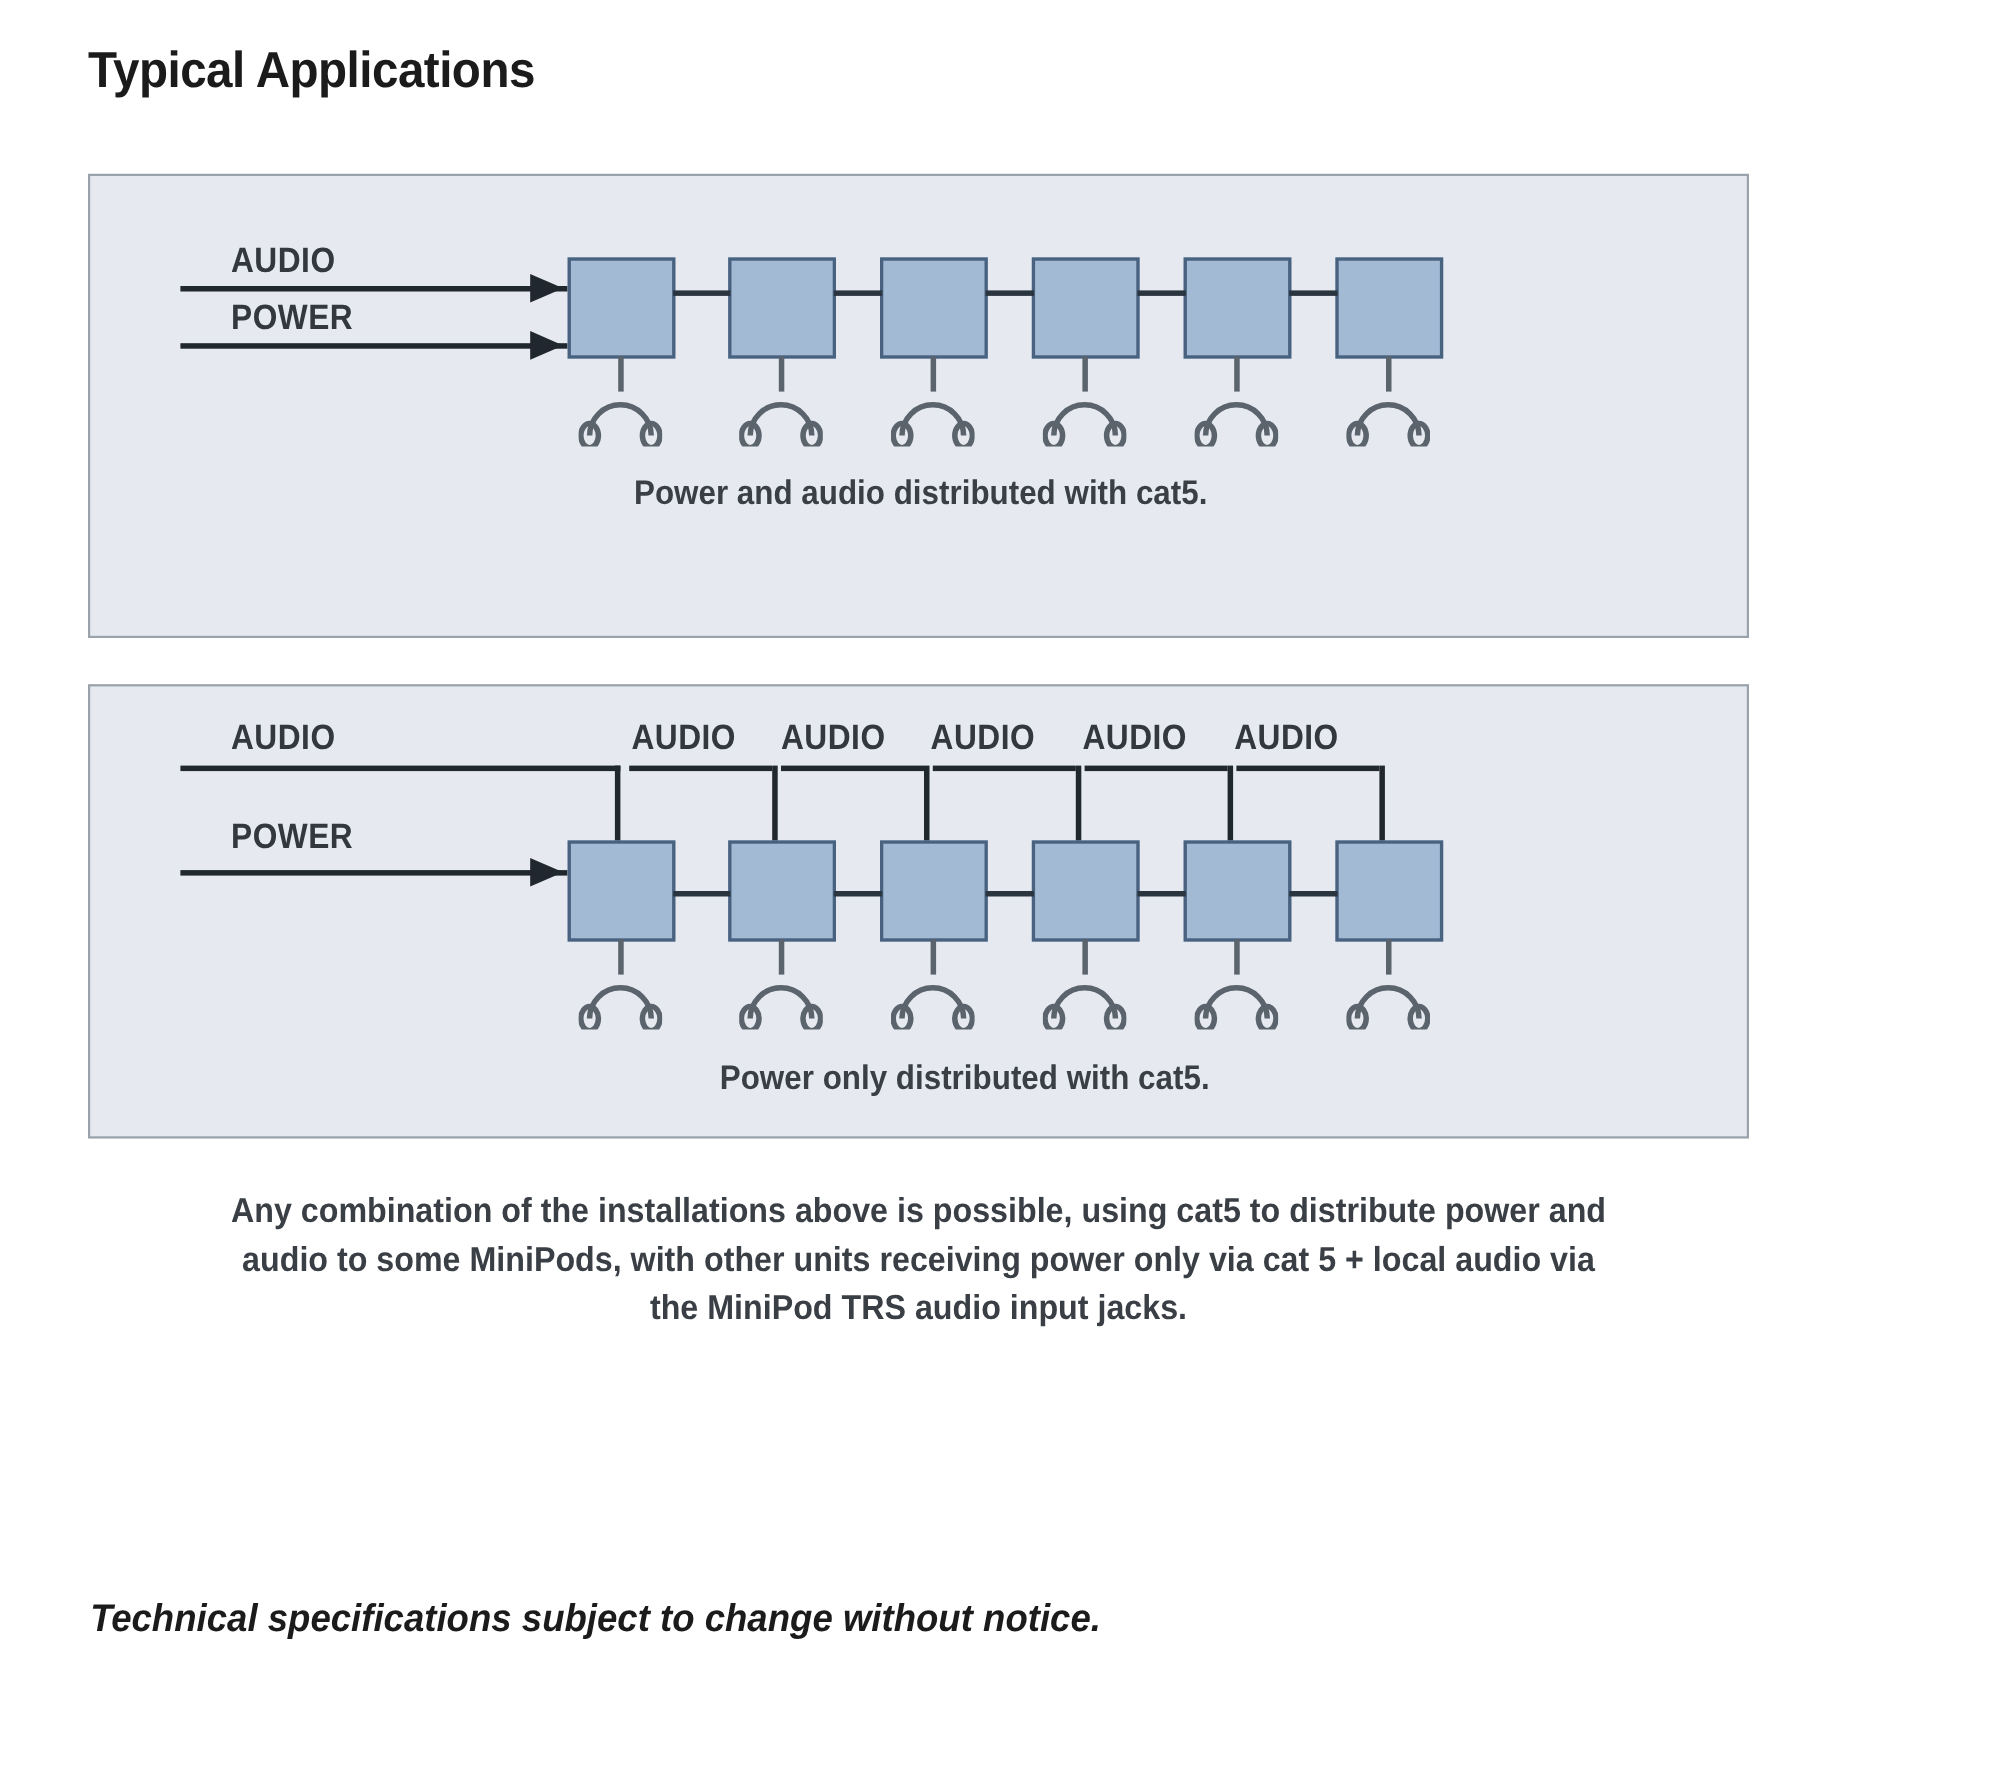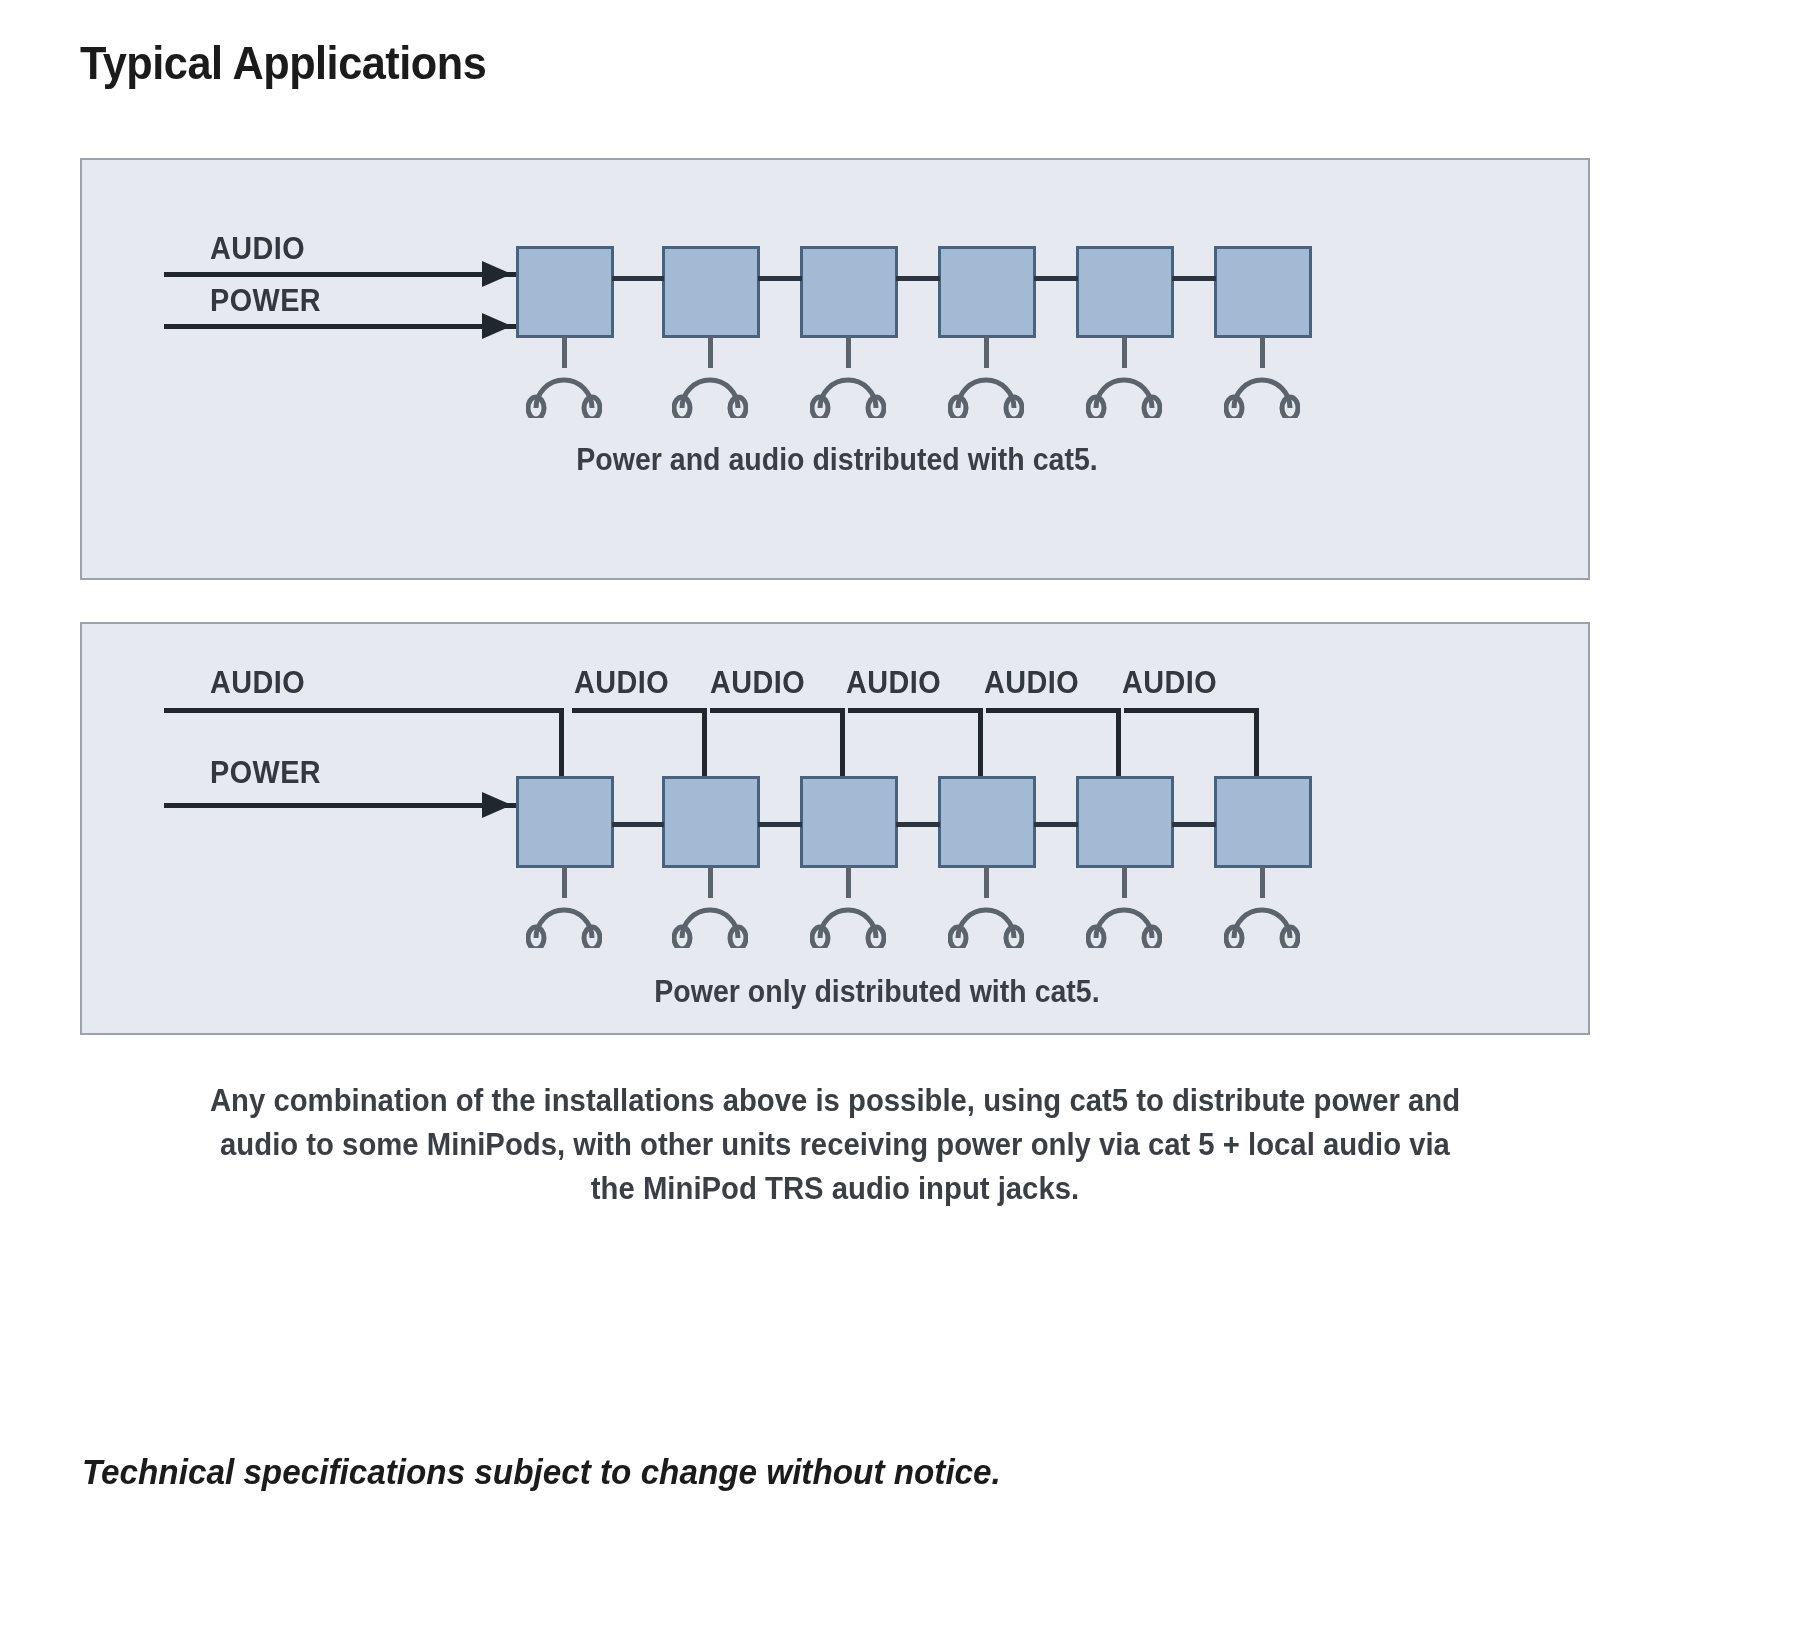--- a/index.html
+++ b/index.html
@@ -24,21 +24,21 @@
   
   .panel{
     position:absolute;
     background:#e6eaf0;
     border:2px solid #9aa2ab;
     box-sizing:border-box;
   }
   #panel-1{left:80px;top:158px;width:1510px;height:422px;}
   #panel-2{left:80px;top:622px;width:1510px;height:413px;}
 
-  .panel-inner{position:relative;width:100%;height:100%;margin-top:12px;}
+  .panel-inner{position:relative;width:100%;height:100%;}
   .box{
     position:absolute;
     width:98px;height:92px;
     background:#a3bad5;
     border:3px solid #48627f;
     box-sizing:border-box;
   }
   
   .hlink{
     position:absolute;height:5px;background:#2b3540;

